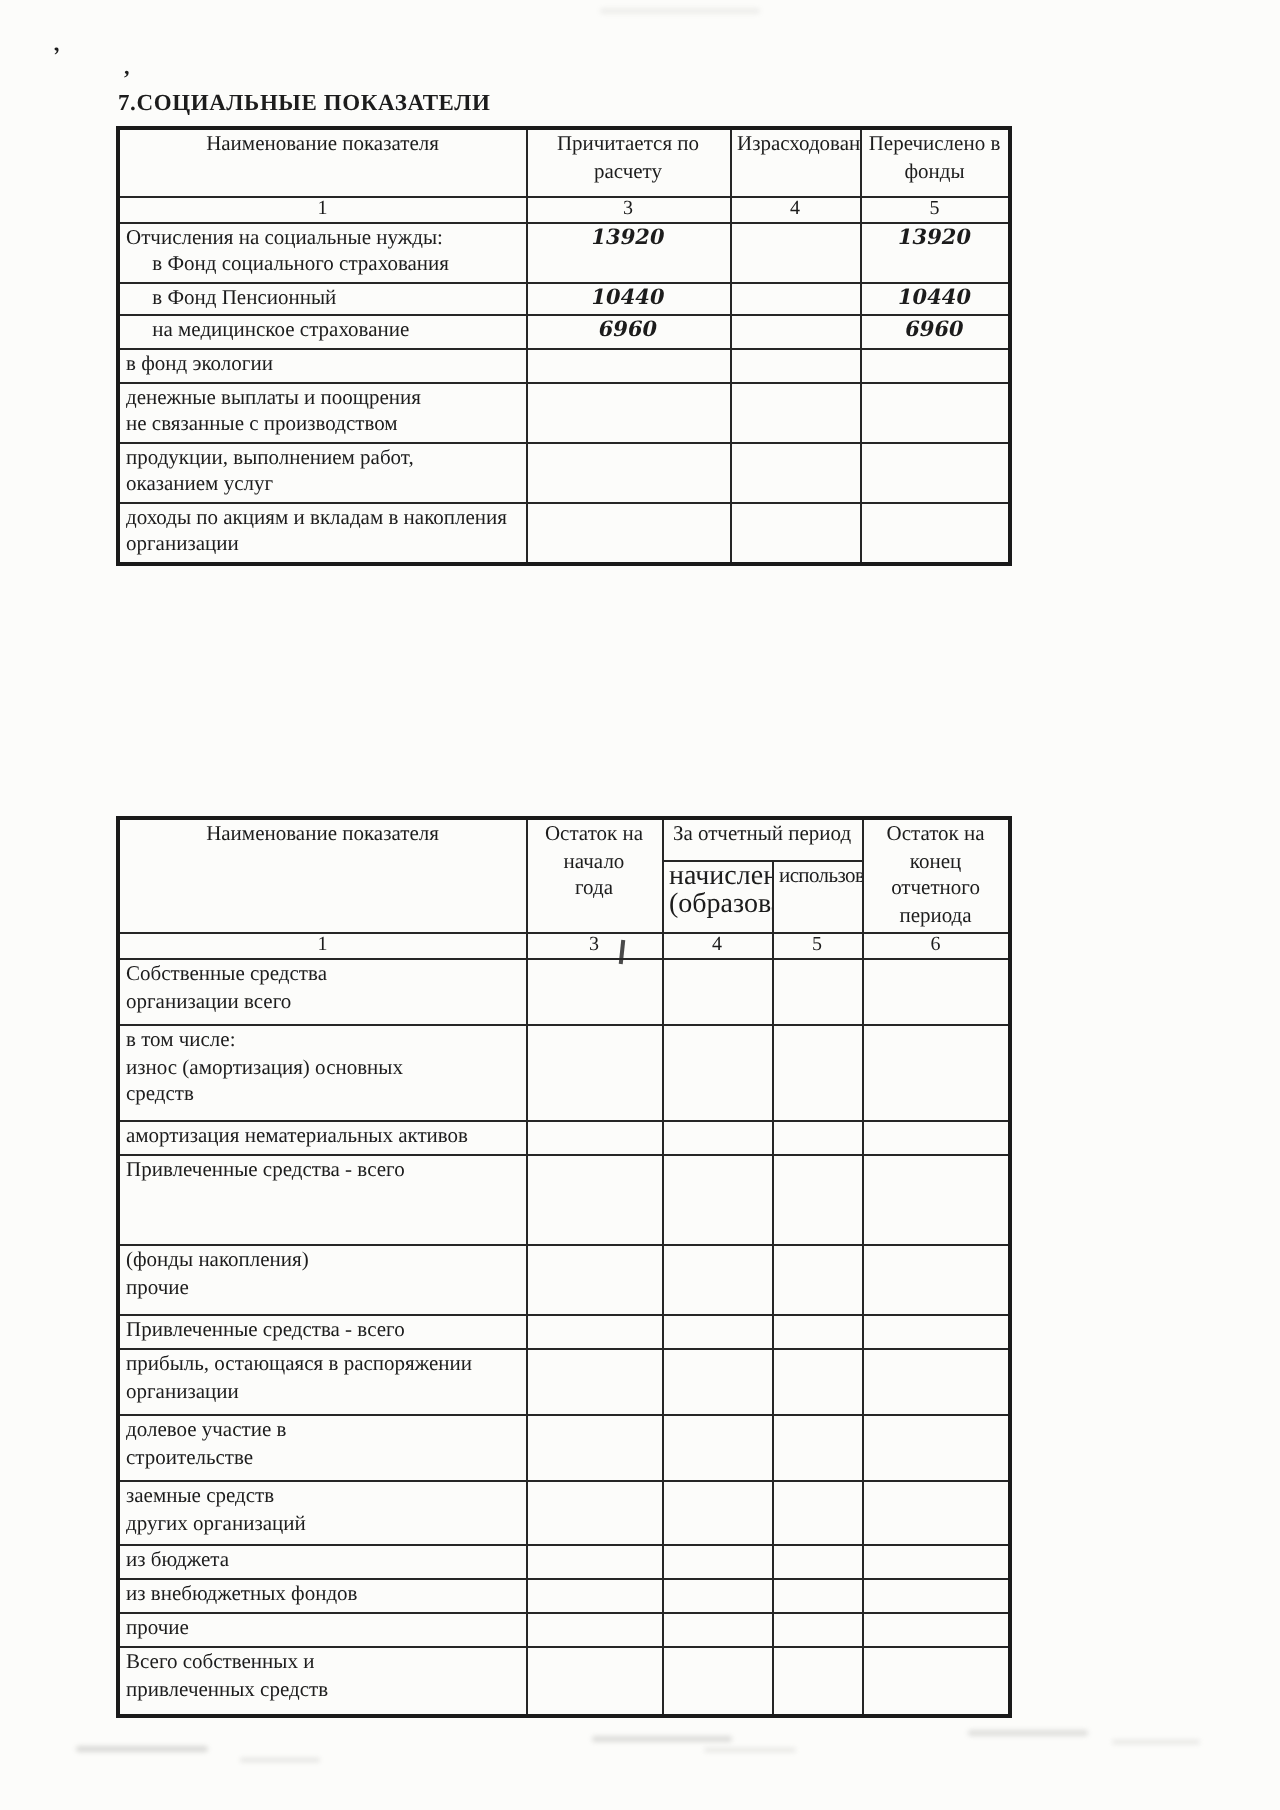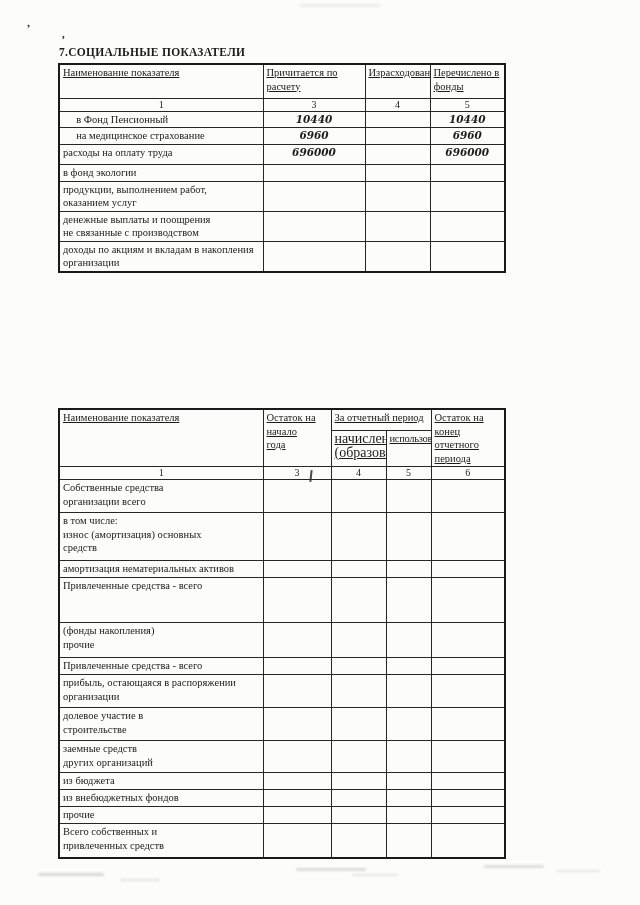--- a/index.html
+++ b/index.html
@@ -38,24 +38,24 @@
 
   .tbl td {
     border: 1px solid #262626;
     padding: 1px 3px;
     font-size: 10.5px;
     line-height: 13.5px;
     vertical-align: top;
     overflow: hidden;
   }
   .hc {
+    text-align: center;
     vertical-align: middle;
     line-height: 12.5px;
     white-space: pre-line;
-    text-decoration: underline;
   }
   .nums td {
     text-align: center; font-size: 10px;
     padding: 0; line-height: 12px;
   }
   .vc {
     text-align: center; vertical-align: middle;
     font-style: italic; font-weight: bold;
     font-size: 12.5px;
     font-family: "DejaVu Serif", serif;
@@ -104,54 +104,55 @@
       <td class="hc">Израсходовано</td>
       <td class="hc">Перечислено в
 фонды</td>
     </tr>
     <tr class="nums" style="height:13px">
       <td>1</td>
       <td>3</td>
       <td>4</td>
       <td>5</td>
     </tr>
+    <tr style="height:30px">
+      <td class="pre">Отчисления на социальные нужды:
+     в Фонд социального страхования</td>
+      <td class="vc">13920</td>
+      <td class="vc"></td>
+      <td class="vc">13920</td>
+    </tr>
     <tr style="height:16px">
       <td class="pre">     в Фонд Пенсионный</td>
       <td class="vc">10440</td>
       <td class="vc"></td>
       <td class="vc">10440</td>
     </tr>
     <tr style="height:14px">
       <td class="pre">     на медицинское страхование</td>
       <td class="vc">6960</td>
       <td class="vc"></td>
       <td class="vc">6960</td>
     </tr>
-    <tr style="height:20px">
-      <td class="pre">расходы на оплату труда</td>
-      <td class="vc">696000</td>
-      <td class="vc"></td>
-      <td class="vc">696000</td>
-    </tr>
     <tr style="height:17px">
       <td class="pre">в фонд экологии</td>
+      <td class="vc"></td>
+      <td class="vc"></td>
+      <td class="vc"></td>
+    </tr>
+    <tr style="height:27px">
+      <td class="pre">денежные выплаты и поощрения
+не связанные с производством</td>
       <td class="vc"></td>
       <td class="vc"></td>
       <td class="vc"></td>
     </tr>
     <tr style="height:28px">
       <td class="pre">продукции, выполнением работ,
 оказанием услуг</td>
-      <td class="vc"></td>
-      <td class="vc"></td>
-      <td class="vc"></td>
-    </tr>
-    <tr style="height:27px">
-      <td class="pre">денежные выплаты и поощрения
-не связанные с производством</td>
       <td class="vc"></td>
       <td class="vc"></td>
       <td class="vc"></td>
     </tr>
     <tr style="height:30px">
       <td class="pre">доходы по акциям и вкладам в накопления
 организации</td>
       <td class="vc"></td>
       <td class="vc"></td>
       <td class="vc"></td>

